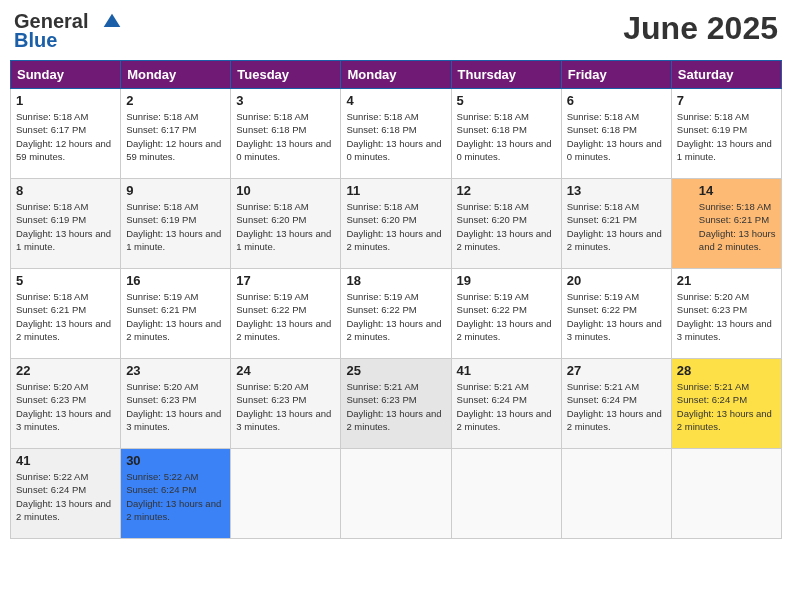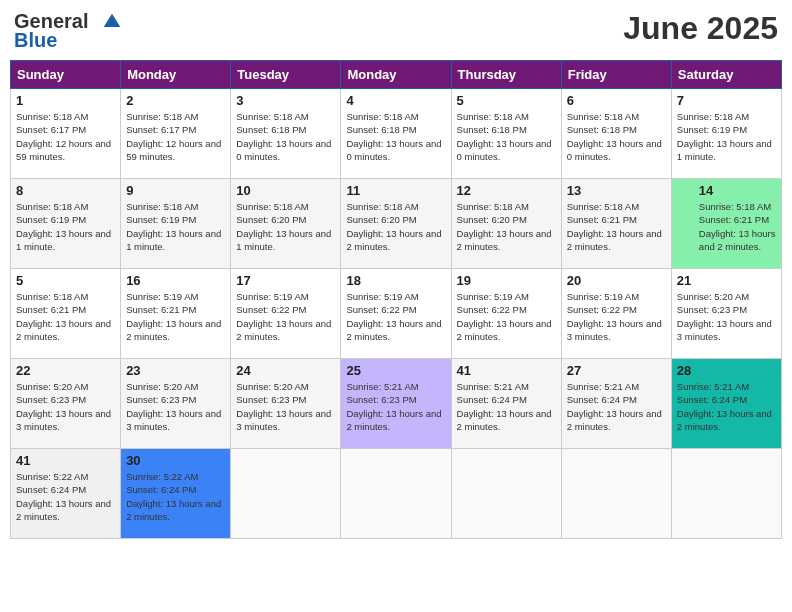--- a/index.html
+++ b/index.html
@@ -169,21 +169,21 @@
           <div class="day-info">Sunrise: 5:18 AM<br>Sunset: 6:20 PM<br>Daylight: 13 hours and 2 minutes.</div>
         </td>
         <td style="background-color: rgb(245, 245, 245); margin-left: 16px;">
           <span class="day-number">12</span>
           <div class="day-info">Sunrise: 5:18 AM<br>Sunset: 6:20 PM<br>Daylight: 13 hours and 2 minutes.</div>
         </td>
         <td style="background-color: rgb(245, 245, 245);">
           <span class="day-number">13</span>
           <div class="day-info">Sunrise: 5:18 AM<br>Sunset: 6:21 PM<br>Daylight: 13 hours and 2 minutes.</div>
         </td>
-        <td style="background-color: #86efac; padding-left: 27px;">
+        <td style="background-color: #fdba74; padding-left: 27px;">
           <span class="day-number">14</span>
           <div class="day-info">Sunrise: 5:18 AM<br>Sunset: 6:21 PM<br>Daylight: 13 hours and 2 minutes.</div>
         </td>
       </tr>
       <tr class="week-row">
         <td>
           <span class="day-number">5</span>
           <div class="day-info">Sunrise: 5:18 AM<br>Sunset: 6:21 PM<br>Daylight: 13 hours and 2 minutes.</div>
         </td>
         <td>
@@ -217,33 +217,33 @@
           <div class="day-info">Sunrise: 5:20 AM<br>Sunset: 6:23 PM<br>Daylight: 13 hours and 3 minutes.</div>
         </td>
         <td style="background-color: rgb(245, 245, 245);">
           <span class="day-number">23</span>
           <div class="day-info">Sunrise: 5:20 AM<br>Sunset: 6:23 PM<br>Daylight: 13 hours and 3 minutes.</div>
         </td>
         <td style="background-color: rgb(245, 245, 245);">
           <span class="day-number">24</span>
           <div class="day-info">Sunrise: 5:20 AM<br>Sunset: 6:23 PM<br>Daylight: 13 hours and 3 minutes.</div>
         </td>
-        <td style="background-color: #c4b5fd;">
+        <td style="background-color: #e5e5e5;">
           <span class="day-number">25</span>
           <div class="day-info">Sunrise: 5:21 AM<br>Sunset: 6:23 PM<br>Daylight: 13 hours and 2 minutes.</div>
         </td>
         <td style="background-color: rgb(245, 245, 245);">
           <span class="day-number">41</span>
           <div class="day-info">Sunrise: 5:21 AM<br>Sunset: 6:24 PM<br>Daylight: 13 hours and 2 minutes.</div>
         </td>
         <td style="background-color: rgb(245, 245, 245);">
           <span class="day-number">27</span>
           <div class="day-info">Sunrise: 5:21 AM<br>Sunset: 6:24 PM<br>Daylight: 13 hours and 2 minutes.</div>
         </td>
-        <td style="background-color: #14b8a6; margin-left: 40px;">
+        <td style="background-color: #fde047; margin-left: 40px;">
           <span class="day-number">28</span>
           <div class="day-info">Sunrise: 5:21 AM<br>Sunset: 6:24 PM<br>Daylight: 13 hours and 2 minutes.</div>
         </td>
       </tr>
       <tr class="week-row" style="background-color: rgb(240, 240, 240);">
         <td style="background-color: rgb(240, 240, 240);">
           <span class="day-number">41</span>
           <div class="day-info">Sunrise: 5:22 AM<br>Sunset: 6:24 PM<br>Daylight: 13 hours and 2 minutes.</div>
         </td>
         <td style="background-color: #3b82f6;">

